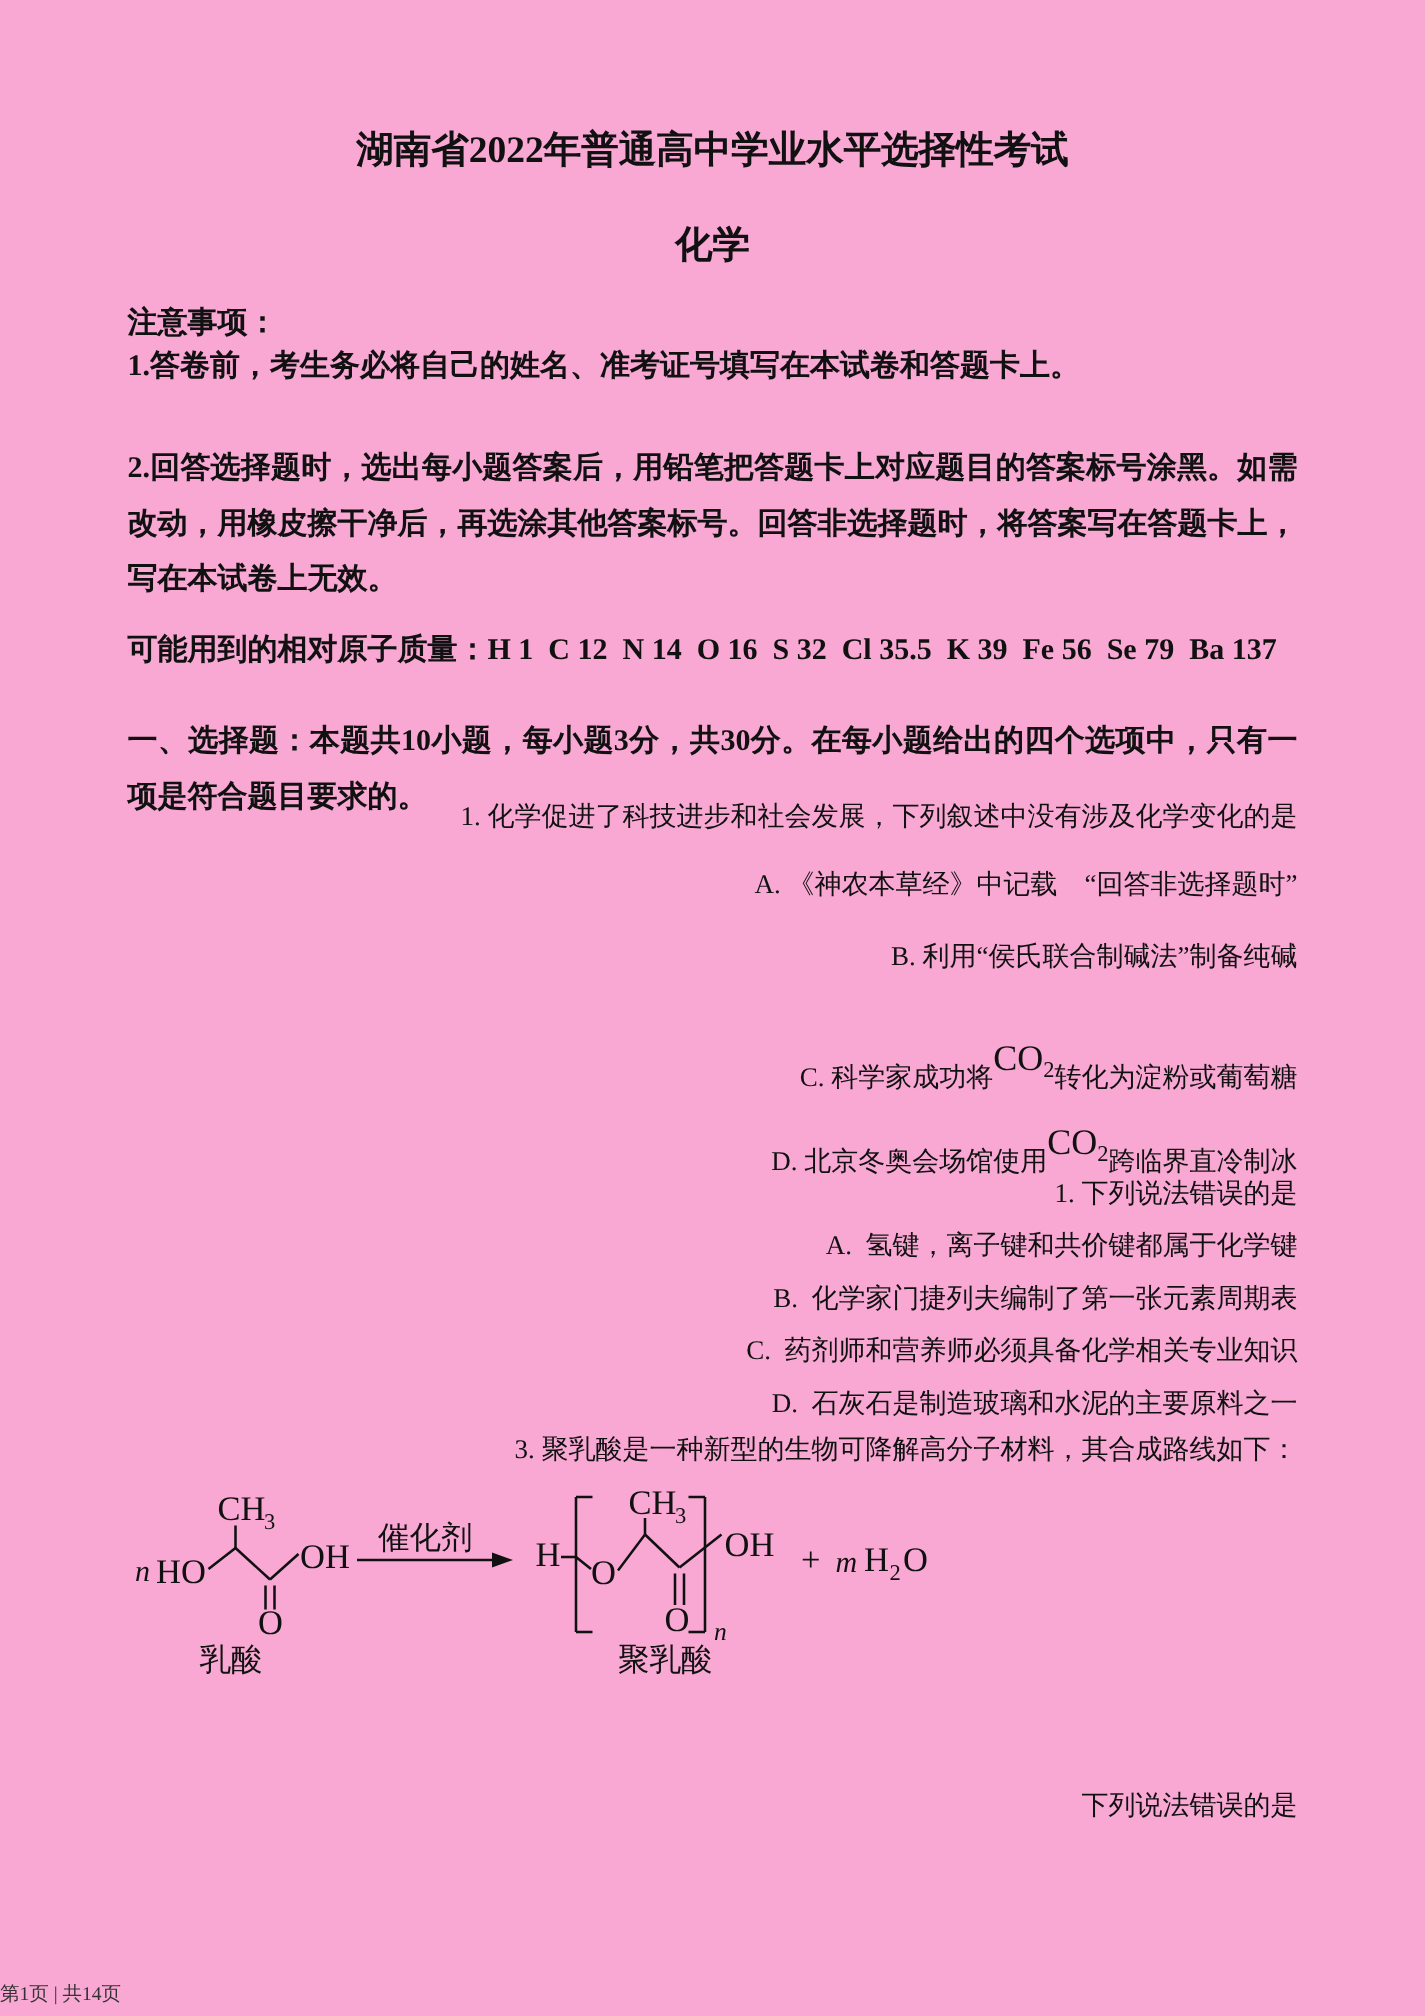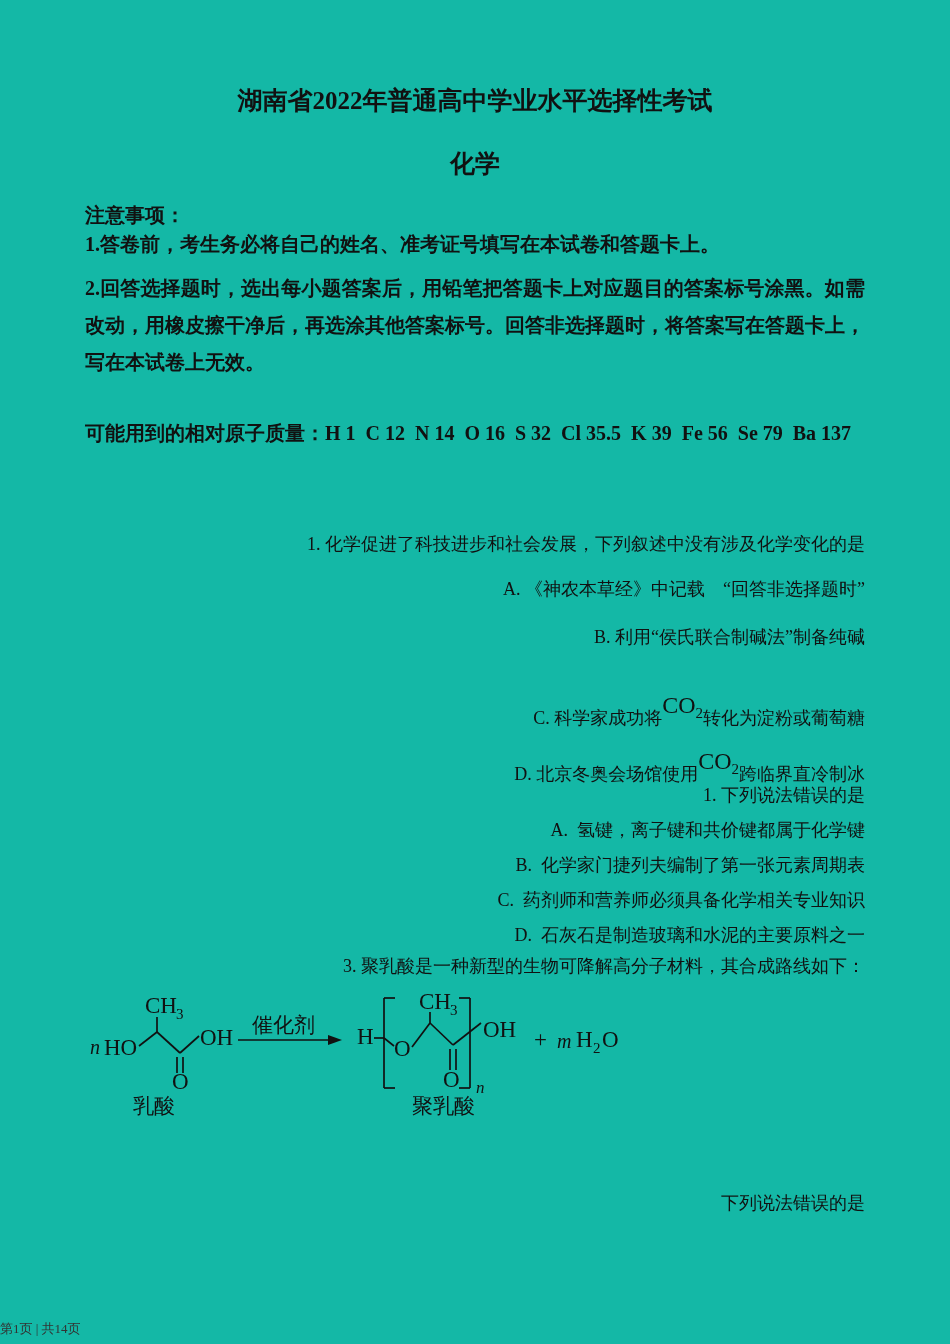--- a/index.html
+++ b/index.html
@@ -1,27 +1,27 @@
 <!DOCTYPE html>
 <html lang="zh"><head>
 <meta charset="utf-8">
 <style>
   html,body{margin:0;padding:0;background:#ffffff;}
   .page{
     position:relative;
     width:950px;height:1344px;
-    background:#14b8a6;
+    background:#f9a8d4;
     font-family:"Liberation Serif","DejaVu Serif",serif;
     color:#111;
     overflow:hidden;
   }
   .abs{position:absolute;left:85px;width:780px;}
   .title{left:0;width:950px;text-align:center;font-weight:bold;font-size:25px;line-height:30px;}
   .bold-line{font-weight:bold;font-size:20px;line-height:36px;white-space:pre-wrap;}
-  .bold-par{font-weight:bold;font-size:20px;line-height:37px;text-align:justify;}
+  .bold-par{font-weight:bold;font-size:20px;line-height:37px;text-align:justify;margin-top:24px;}
   .q-line{font-size:18px;line-height:26px;white-space:pre-wrap;text-align:right;}
   .fml{display:inline-block;transform:translateY(-11px);font-size:24px;line-height:0;}
   .fml sub{font-size:15px;vertical-align:-5px;}
   .footer{left:0;width:846px;text-align:left;font-size:13px;color:#333;}
   svg text{fill:#111;font-family:"Liberation Serif","DejaVu Serif",serif;}
   svg .cjk{font-size:21px;}
   svg .atom{font-size:23px;}
   svg .sub{font-size:15px;}
   svg .it{font-style:italic;font-size:20px;}
   svg line, svg path{stroke:#111;stroke-width:1.7;fill:none;}
@@ -32,20 +32,21 @@
 
 <div class="page">
 
   <div class="abs title" style="top:86px">湖南省2022年普通高中学业水平选择性考试</div>
   <div class="abs title" style="top:149px">化学</div>
 
   <div class="abs bold-line" style="top:197px">注意事项：</div>
   <div class="abs bold-line" style="top:226px">1.答卷前，考生务必将自己的姓名、准考证号填写在本试卷和答题卡上。</div>
   <div class="abs bold-par" style="top:270px">2.回答选择题时，选出每小题答案后，用铅笔把答题卡上对应题目的答案标号涂黑。如需改动，用橡皮擦干净后，再选涂其他答案标号。回答非选择题时，将答案写在答题卡上，写在本试卷上无效。</div>
   <div class="abs bold-line" style="top:415px">可能用到的相对原子质量：H 1  C 12  N 14  O 16  S 32  Cl 35.5  K 39  Fe 56  Se 79  Ba 137</div>
+  <div class="abs bold-par" style="top:452px">一、选择题：本题共10小题，每小题3分，共30分。在每小题给出的四个选项中，只有一项是符合题目要求的。</div>
 
   <div class="abs q-line" style="top:531px">1. 化学促进了科技进步和社会发展，下列叙述中没有涉及化学变化的是</div>
   <div class="abs q-line" style="top:576px">A. 《神农本草经》中记载　“回答非选择题时”</div>
   <div class="abs q-line" style="top:624px">B. 利用“侯氏联合制碱法”制备纯碱</div>
 
   <div class="abs q-line" style="top:679px">
     <span>C. 科学家成功将</span><span class="fml"><span>CO</span><sub>2</sub></span><span>转化为淀粉或葡萄糖</span>
   </div>
 
   <div class="abs q-line" style="top:735px">

